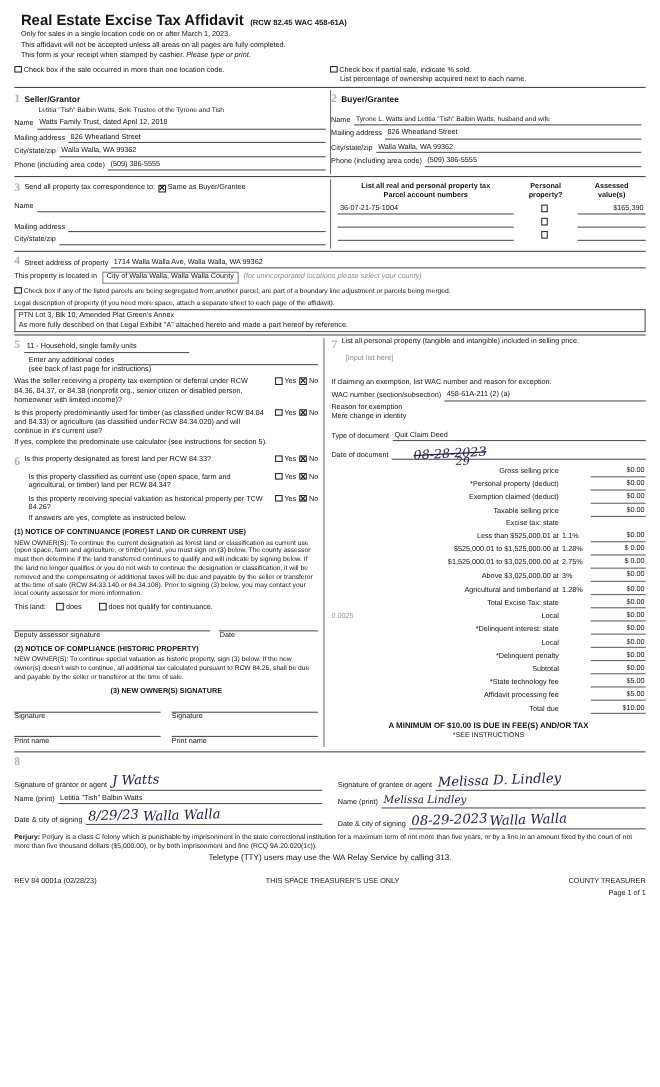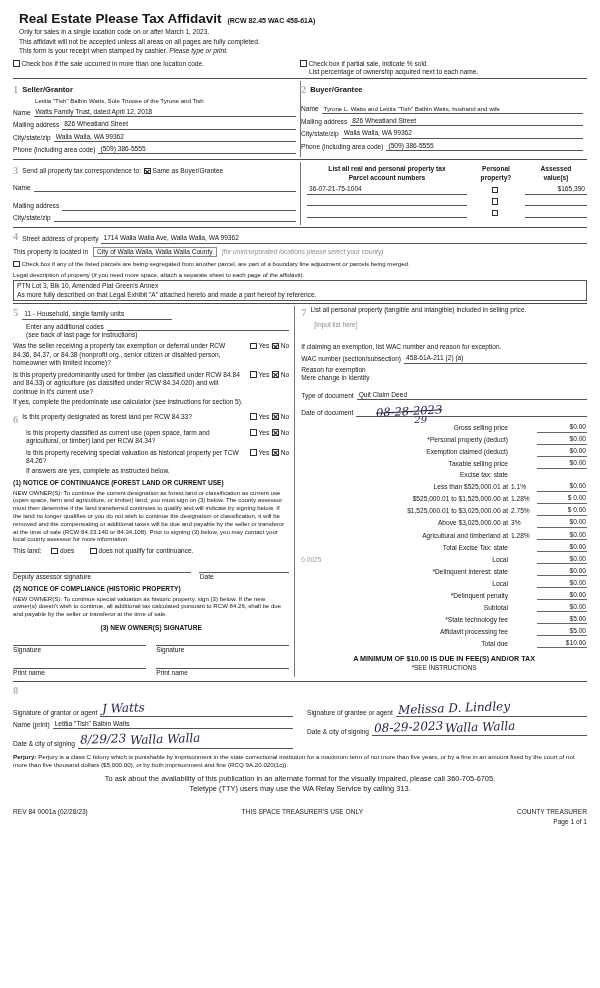--- a/index.html
+++ b/index.html
@@ -91,21 +91,21 @@
 .pageno{text-align:right;font-size:6.6px;margin-top:2px}
 </style>
 </head>
 <body>
 
 <div class="page">
 
   <div class="hdr">
     <div class="title-col">
       <div>
-        <span class="main-title">Real Estate Please Tax Affidavit</span>
+        <span class="main-title">Real Estate Excise Tax Affidavit</span>
         <span class="rcw">(RCW 82.45 WAC 458-61A)</span>
       </div>
       <div class="note">Only for sales in a single location code on or after March 1, 2023.</div>
       <div class="note">This affidavit will not be accepted unless all areas on all pages are fully completed.</div>
       <div class="note"><span>This form is your receipt when stamped by cashier.</span> <span class="it">Please type or print.</span></div>
     </div>
   </div>
 
   <div class="cbrow">
     <div class="half">
@@ -484,33 +484,36 @@
           <span class="lbl">Date &amp; city of signing</span>
           <span class="val"><span class="hand sig">8/29/23</span>&nbsp;&nbsp;<span class="hand sig">Walla Walla</span></span>
         </div>
       </div>
       <div class="col">
         <div class="fline">
           <span class="lbl">Signature of grantee or agent</span>
           <span class="val"><span class="hand sig">Melissa D. Lindley</span></span>
         </div>
         <div class="fline">
+          <span class="lbl">Name (print)</span>
+          <span class="val"><span class="hand handmid">Melissa Lindley</span></span>
+        </div>
+        <div class="fline">
           <span class="lbl">Date &amp; city of signing</span>
           <span class="val"><span class="hand sig">08-29-2023</span>&nbsp;<span class="hand sig">Walla Walla</span></span>
         </div>
       </div>
     </div>
   </div>
 
   <div class="perjury">
     <span class="bold">Perjury:</span>
     <span>Perjury is a class C felony which is punishable by imprisonment in the state correctional institution for a maximum term of not more than five years, or by a fine in an amount fixed by the court of not more than five thousand dollars ($5,000.00), or by both imprisonment and fine (RCQ 9A.20.020(1c)).</span>
   </div>
 
-  <div class="altfmt">To ask about the availability of this publication in an alternate format for the visually impaired, please call 360-705-6705.</div>
   <div class="altfmt" style="margin-top:1px">Teletype (TTY) users may use the WA Relay Service by calling 313.</div>
 
 
   <div class="bottomrow">
     <span>REV 84 0001a (02/28/23)</span>
     <span>THIS SPACE TREASURER'S USE ONLY</span>
     <span>COUNTY TREASURER</span>
   </div>
   <div class="pageno">Page 1 of 1</div>
 

